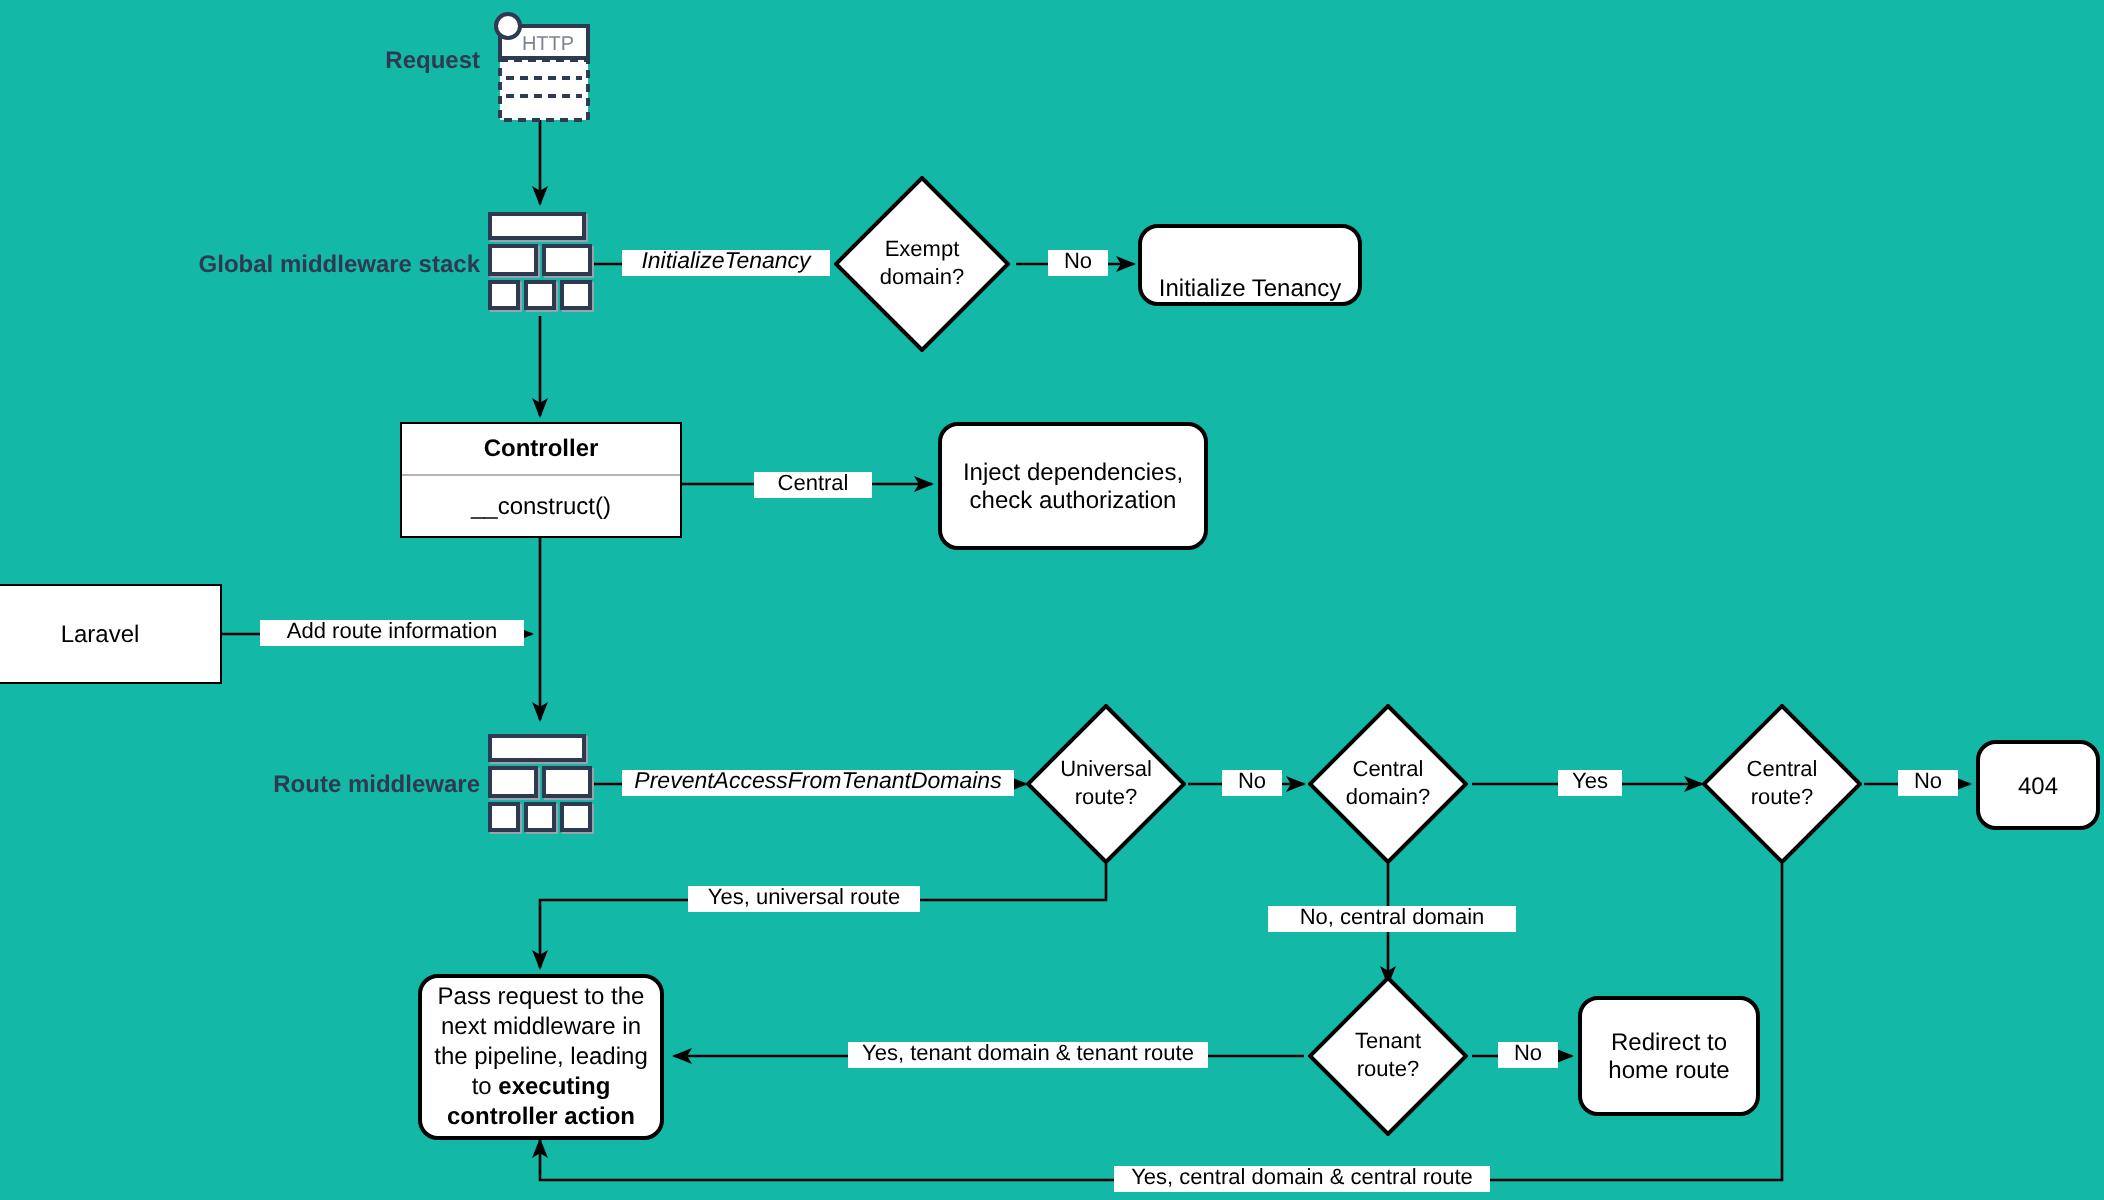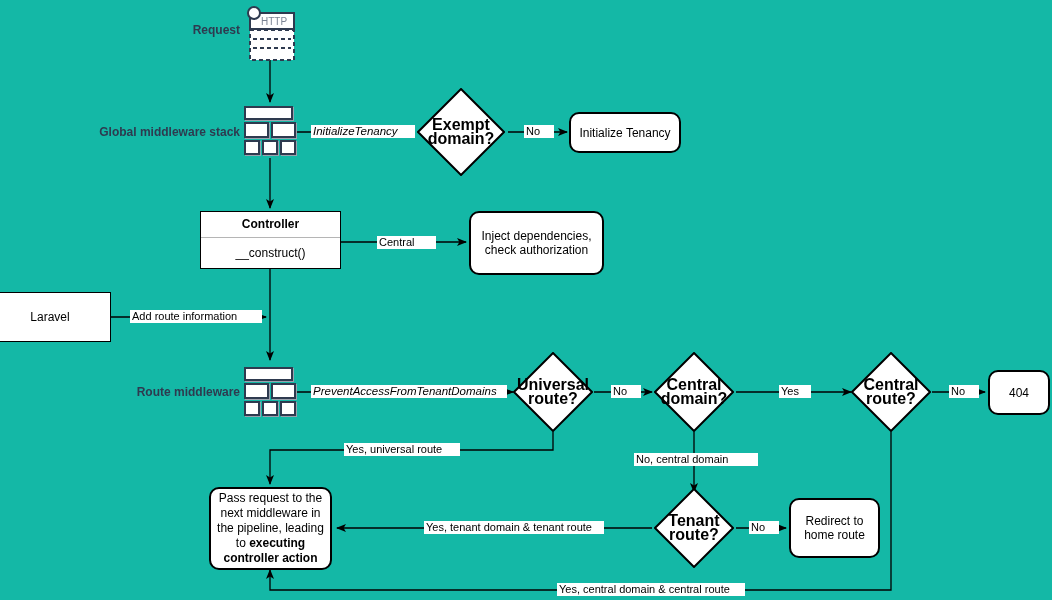--- a/index.html
+++ b/index.html
@@ -84,24 +84,23 @@
   .diamond .dia-shape {
     position: absolute;
     left: 0;
     top: 0;
     width: 100%;
     height: 100%;
   }
   .diamond .dia-label {
     position: relative;
     z-index: 2;
-    font-size: 16px;
+    font-size: 11px;
     line-height: 14px;
     color: #000000;
-    font-weight: bold;
   }
 
   
   .stack-icon {
     position: absolute;
     width: 50px;
     height: 48px;
   }
   .stack-icon .sbox {
     position: absolute;
@@ -130,21 +129,21 @@
 
   
   .edge-label {
     position: absolute;
     font-size: 11px;
     line-height: 13px;
     color: #000000;
     background: #ffffff;
     white-space: nowrap;
     padding: 0 2px;
-    text-align: left;
+    text-align: center;
   }
   .edge-label.italic {
     font-style: italic;
     font-size: 11.5px;
   }
 
   .bold-inline { font-weight: bold; }
 </style>
 </head>
 <body>
@@ -233,21 +232,21 @@
   <div class="node diamond" style="left:417px; top:88px; width:88px; height:88px;">
     <svg class="dia-shape" viewBox="0 0 88 88" xmlns="http://www.w3.org/2000/svg">
       <polygon points="44,1 87,44 44,87 1,44" fill="#ffffff" stroke="#000000" stroke-width="2"></polygon>
     </svg>
     <div class="dia-label">
       <div>Exempt</div>
       <div>domain?</div>
     </div>
   </div>
 
-  <div class="node rounded" style="left:569px; top:112px; width:112px; height:41px;">
+  <div class="node rounded" style="left:569px; top:112px; width:112px; height:41px;align-items:flex-end;">
     <span>Initialize Tenancy</span>
   </div>
 
   <div class="node uml" style="left:200px; top:211px; width:141px; height:58px;">
     <div class="uml-title">Controller</div>
     <div class="uml-body">__construct()</div>
   </div>
 
   <div class="node rounded" style="left:469px; top:211px; width:135px; height:64px; flex-direction:column;">
     <span>Inject dependencies,</span>

